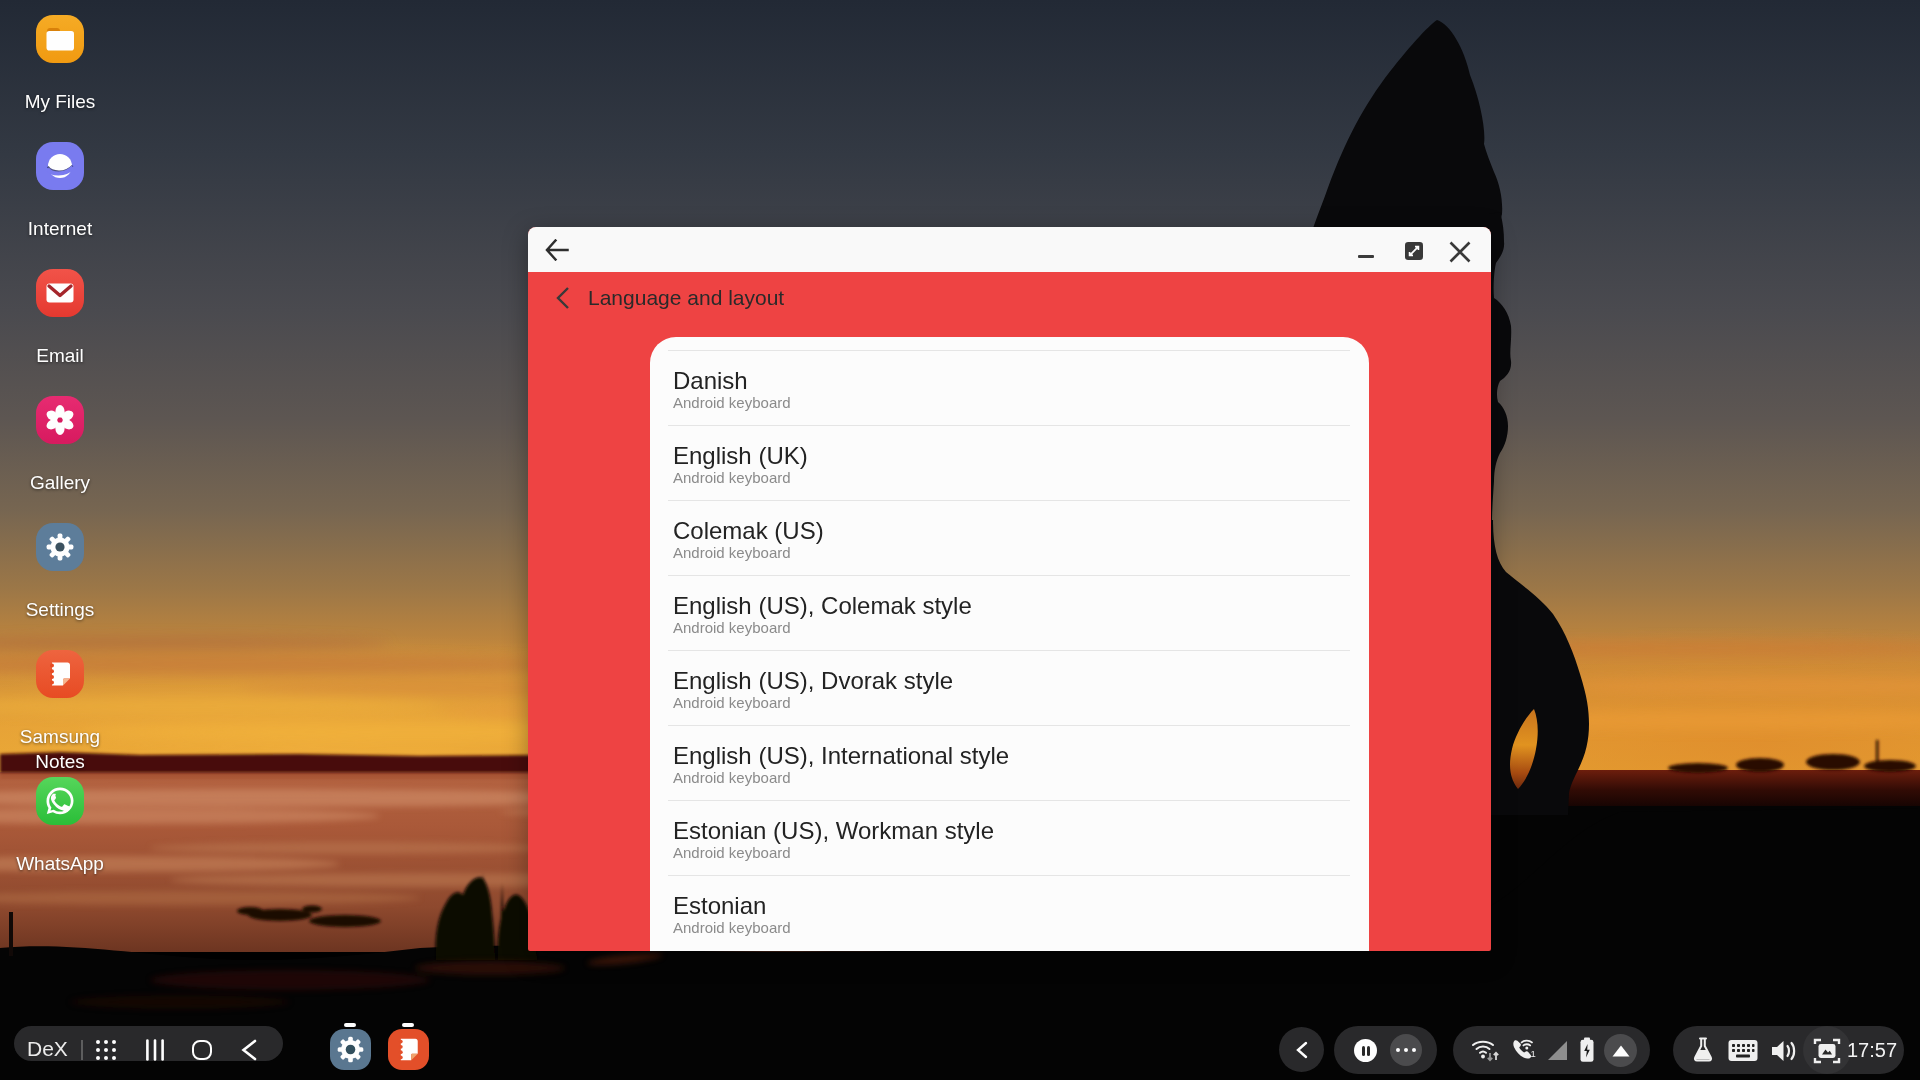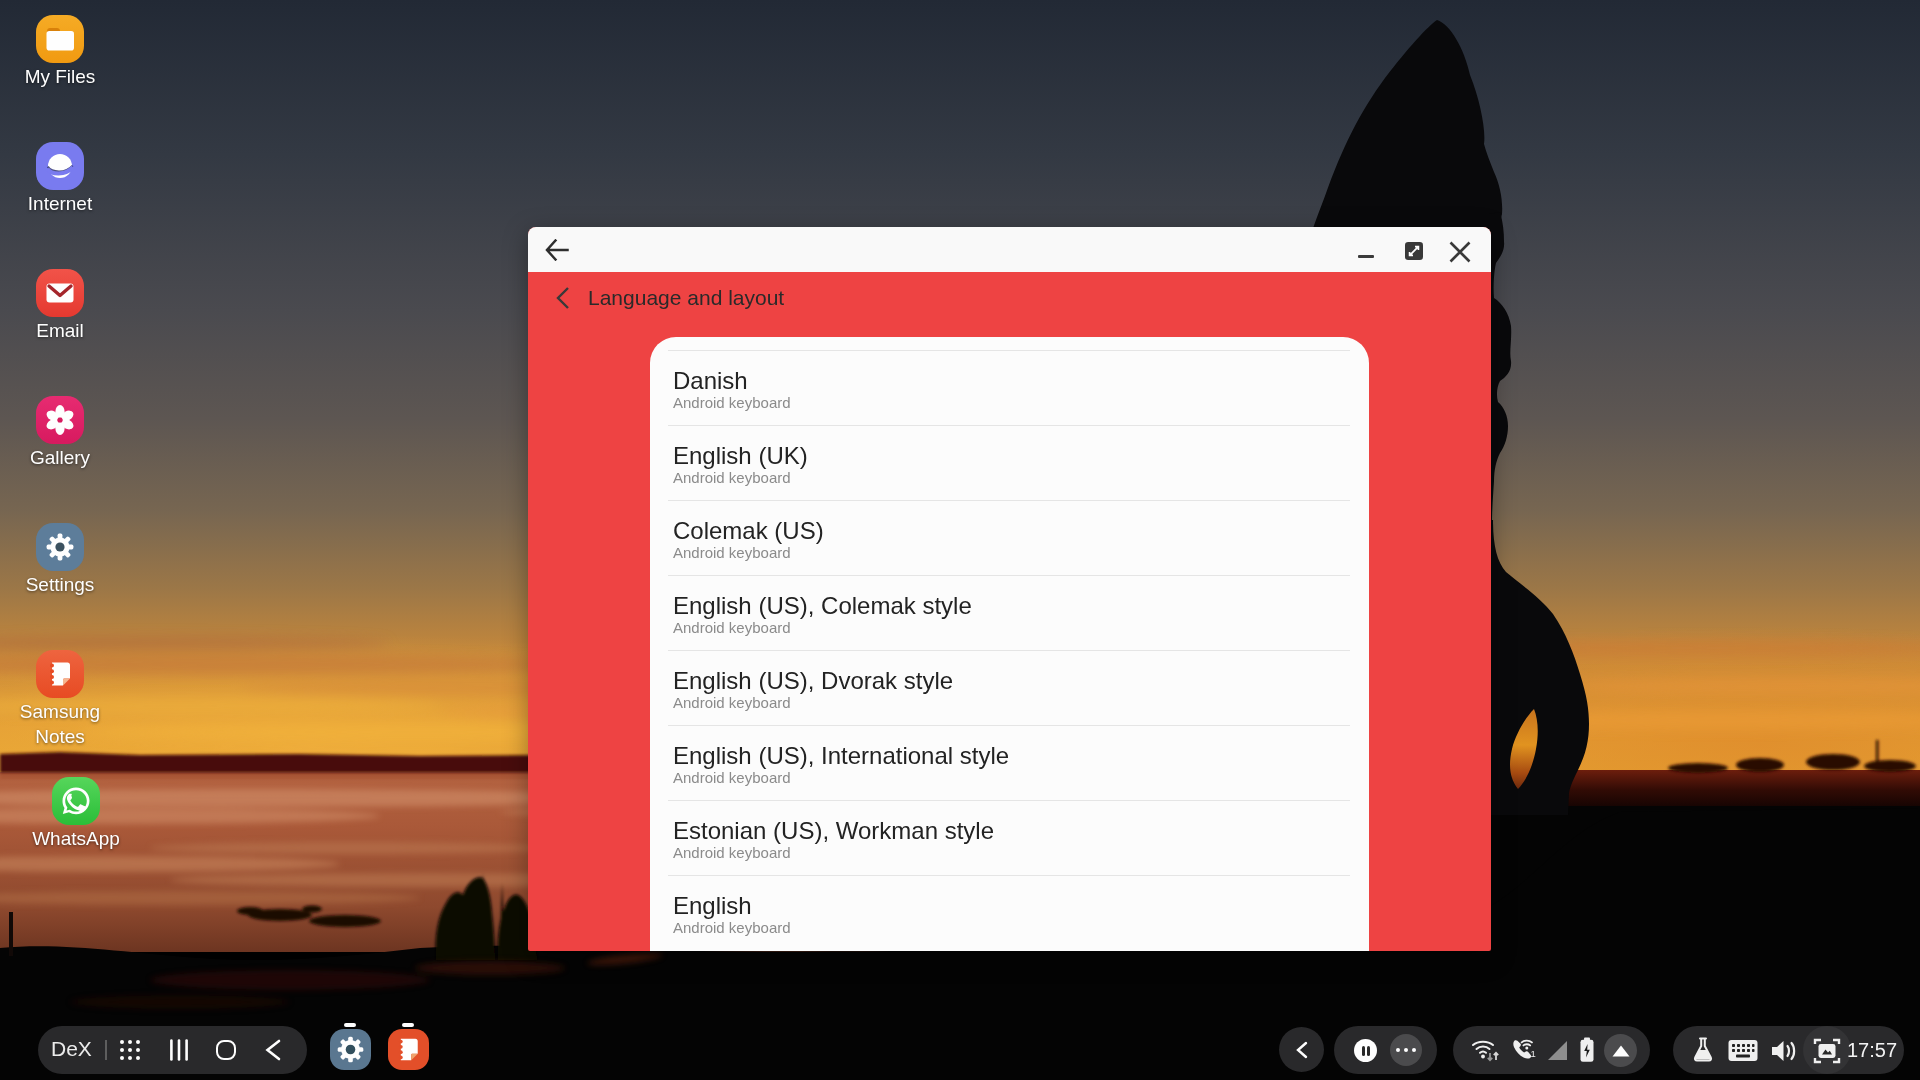--- a/index.html
+++ b/index.html
@@ -3,37 +3,37 @@
 <meta charset="utf-8">
 <style>
 * { margin:0; padding:0; box-sizing:border-box; }
 html,body { width:1920px; height:1080px; overflow:hidden; background:#000; font-family:"Liberation Sans", sans-serif; -webkit-font-smoothing:antialiased; }
 #stage { position:absolute; left:0; top:0; width:1920px; height:1080px; overflow:hidden; opacity:0.999; }
 #wp { position:absolute; left:0; top:0; }
 
 
 .dicon { position:absolute; width:120px; text-align:center; }
 .sq { width:48px; height:48px; margin:0 auto; border-radius:17px; position:relative; }
-.dlabel { margin-top:1px; color:#fff; font-size:19px; line-height:25px; text-shadow:0 1px 3px rgba(0,0,0,0.55); transform:translateZ(0); }
+.dlabel { margin-top:26px; color:#fff; font-size:19px; line-height:25px; text-shadow:0 1px 3px rgba(0,0,0,0.55); transform:translateZ(0); }
 
 
 #win { position:absolute; left:528px; top:227px; width:963px; height:724px; background:#ef4444; border-radius:8px 8px 2px 2px; box-shadow:0 6px 24px rgba(0,0,0,0.35); }
 #titlebar { position:absolute; left:0; top:0; width:963px; height:45px; background:#fafafa; border-radius:8px 8px 0 0; }
 #apphead { position:absolute; left:0; top:45px; width:963px; height:65px; }
 #apphead .htxt { position:absolute; left:60px; top:14px; font-size:21px; color:#2b2b2b; }
 #card { position:absolute; left:122px; top:110px; width:719px; height:614px; background:#fdfdfd; border-radius:26px 26px 0 0; overflow:hidden; }
 #list { position:absolute; left:0; top:13px; width:719px; }
 .row { height:75px; position:relative; }
 .row::before { content:""; position:absolute; left:18px; right:19px; top:0; height:1px; background:#e6e6e6; }
 .row .t1 { position:absolute; left:23px; top:17px; font-size:24px; color:#242424; }
 .row .t2 { position:absolute; left:23px; top:44px; font-size:15px; color:#8c8c8c; }
 
 
 .pill { position:absolute; background:#2a2a2c; border-radius:24px; }
-#tb-left { left:38px; top:1026px; width:269px; height:48px; }
+#tb-left { left:14px; top:1026px; width:269px; height:35px; }
 .runner { position:absolute; width:41px; height:41px; border-radius:14px; }
 .rdash { position:absolute; width:12px; height:4px; border-radius:2px; background:#fff; }
 #time { position:absolute; color:#f4f4f4; font-size:20px; }
 </style>
 </head>
 <body>
 <div id="stage">
 
 <svg id="wp" width="1920" height="1080" viewBox="0 0 1920 1080">
 <defs>
@@ -229,21 +229,21 @@
       <g fill="#e84c24">
         <circle cx="16" cy="15.5" r="2"></circle>
         <circle cx="16" cy="21.2" r="2"></circle>
         <circle cx="16" cy="26.9" r="2"></circle>
         <circle cx="16" cy="32.6" r="2"></circle>
       </g>
     </svg>
   </div>
   <div class="dlabel">Samsung<br>Notes</div>
 </div>
-<div class="dicon" style="left:16px; top:777px;">
+<div class="dicon" style="left:0px; top:777px;">
   <div class="sq" style="background:linear-gradient(180deg,#57d75c,#2bbf39);">
     <svg width="48" height="48" viewBox="0 0 48 48">
       <path d="M24 10.5 C16.5 10.5 10.5 16.5 10.5 24 C10.5 26.6 11.2 29 12.5 31 L10.8 36.9 L16.9 35.3 C18.9 36.5 21.4 37.2 24 37.2 C31.5 37.2 37.5 31.2 37.5 23.7 C37.5 16.4 31.5 10.5 24 10.5 Z M24 13.2 C29.9 13.2 34.8 18 34.8 23.9 C34.8 29.8 29.9 34.6 24 34.6 C21.7 34.6 19.6 33.9 17.8 32.7 L14.5 33.6 L15.4 30.4 C14 28.6 13.2 26.4 13.2 24 C13.2 18.1 18.1 13.2 24 13.2 Z" fill="#fff"></path>
       <path d="M19.4 17.6 C19 16.8 18.6 16.8 18.2 16.8 C17.9 16.8 17.5 16.8 17.2 16.8 C16.8 16.8 16.3 16.9 15.9 17.4 C15.5 17.9 14.3 19 14.3 21.2 C14.3 23.4 15.9 25.6 16.2 25.9 C16.4 26.2 19.4 30.9 24 32.8 C27.8 34.3 28.6 34 29.4 33.9 C30.3 33.8 32.1 32.8 32.5 31.7 C32.9 30.6 32.9 29.7 32.8 29.5 C32.6 29.3 32.3 29.2 31.8 29 C31.3 28.7 28.9 27.5 28.4 27.4 C28 27.2 27.7 27.1 27.4 27.6 C27 28.1 26.1 29.2 25.8 29.5 C25.5 29.9 25.2 29.9 24.7 29.7 C24.2 29.4 22.6 28.9 20.7 27.2 C19.2 25.9 18.2 24.3 17.9 23.8 C17.6 23.3 17.9 23 18.1 22.8 C18.3 22.6 18.6 22.2 18.8 21.9 C19.1 21.6 19.2 21.4 19.3 21.1 C19.5 20.8 19.4 20.5 19.3 20.2 C19.2 20 18.2 17.6 19.4 17.6 Z" fill="#fff" transform="translate(0.6,0)"></path>
     </svg>
   </div>
   <div class="dlabel">WhatsApp</div>
 </div>
 
 <div id="win">
@@ -292,21 +292,21 @@
           </div>
       <div class="row">
             <div class="t1">English (US), International style</div>
             <div class="t2">Android keyboard</div>
           </div>
       <div class="row">
             <div class="t1">Estonian (US), Workman style</div>
             <div class="t2">Android keyboard</div>
           </div>
       <div class="row">
-            <div class="t1">English</div>
+            <div class="t1">Estonian</div>
             <div class="t2">Android keyboard</div>
           </div>
     </div>
   </div>
 </div>
 
 <div class="pill" id="tb-left">
   <div style="position:absolute;left:13px;top:11px;color:#ececec;font-size:21px;">DeX</div>
   <div style="position:absolute;left:67px;top:14px;width:1.5px;height:20px;background:#5f5f5f;"></div>
   <svg width="26" height="26" viewBox="0 0 26 26" style="position:absolute;left:79px;top:11px;">

